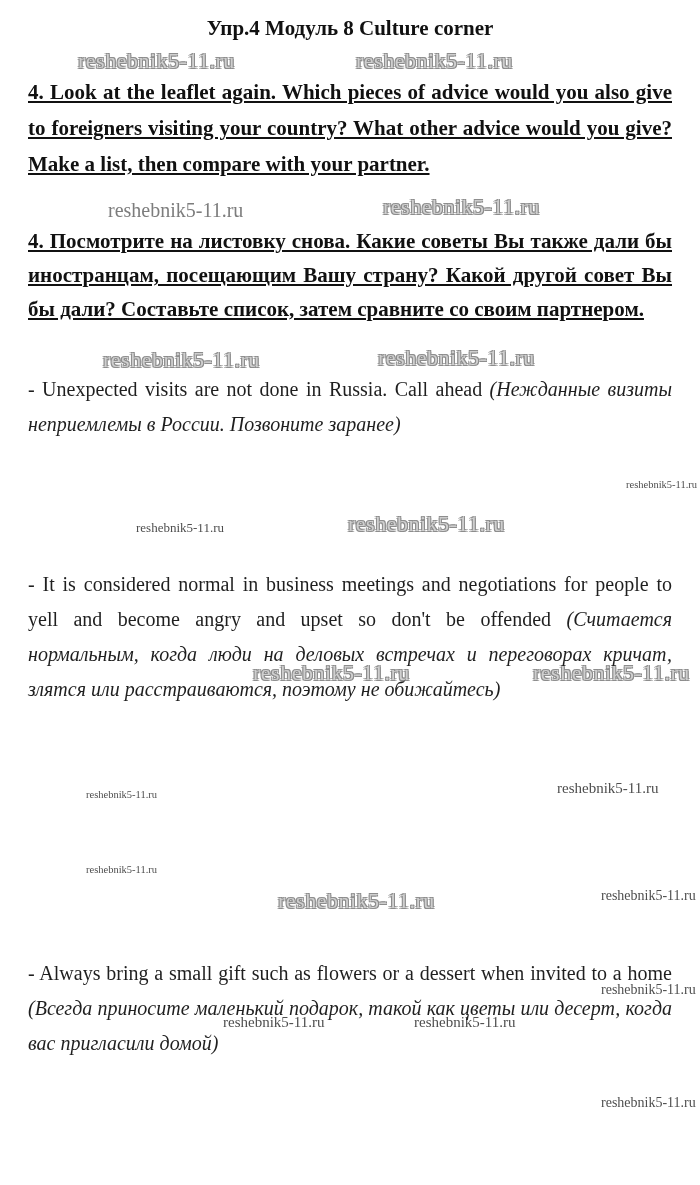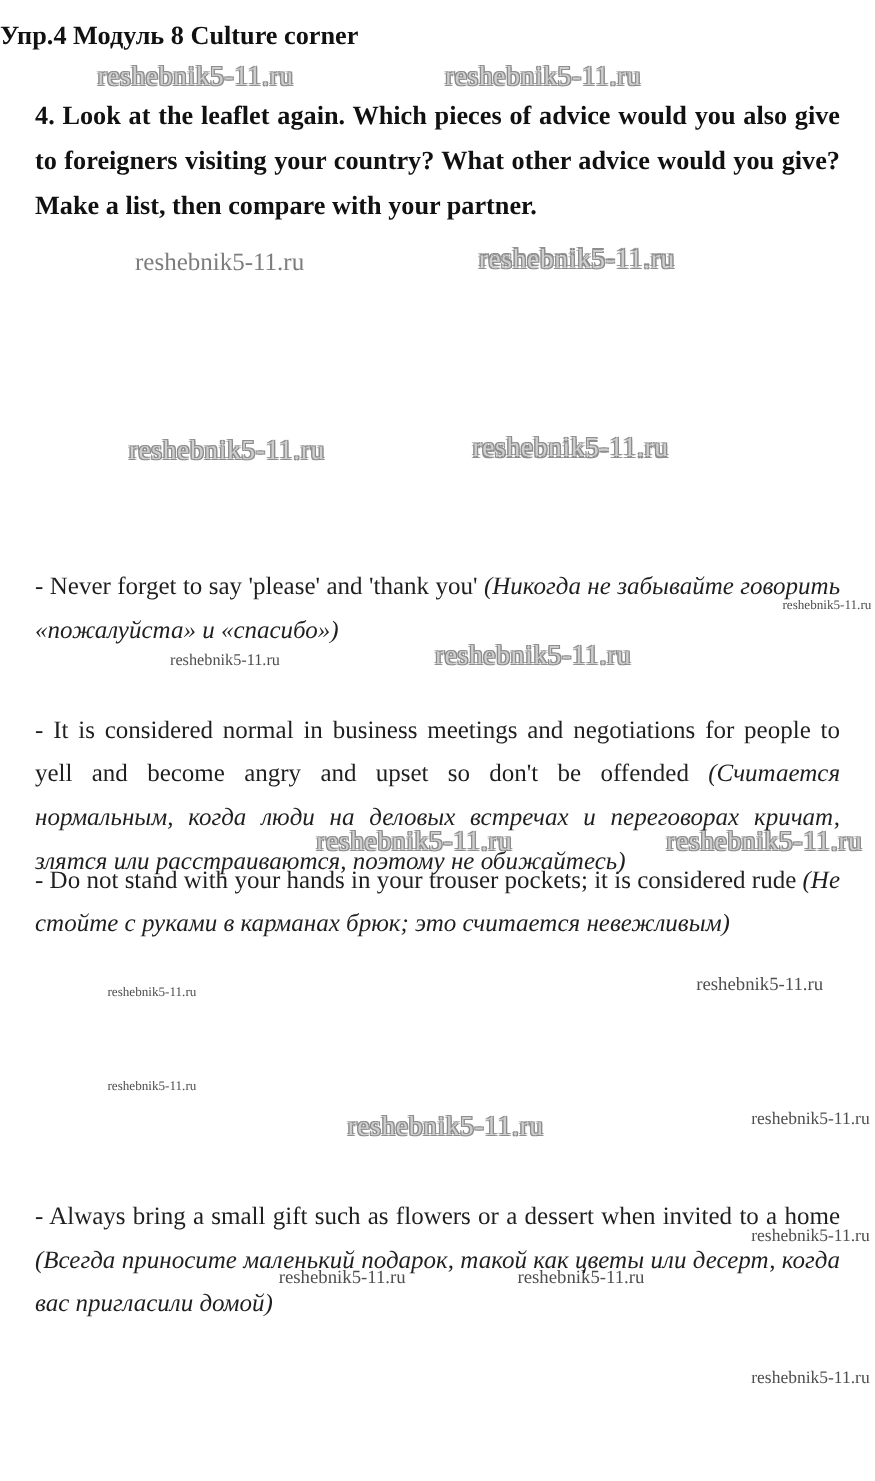--- a/index.html
+++ b/index.html
@@ -2,26 +2,26 @@
 <html><head>
 <meta charset="utf-8">
 <style>
   html, body { margin:0; padding:0; background:#ffffff; }
   .page {
     position:relative; width:700px; height:1185px; background:#ffffff;
     font-family:"Liberation Serif", serif; color:#1b1b1b; overflow:hidden;
   }
   .title {
     position:absolute; top:16px; left:0; width:100%; margin:0;
-    font-size:21px; font-weight:bold; color:#111;
+    text-align:center; font-size:21px; font-weight:bold; color:#111;
   }
   .task {
     position:absolute; left:28px; width:644px; margin:0;
     font-weight:bold; font-size:21px; line-height:36px;
-    text-align:justify; color:#111;
+    text-align:justify; color:#111;text-decoration:underline;
   }
   .task.ru-task { line-height:34px; }
   .advice {
     position:absolute; left:28px; width:644px; margin:0;
     font-size:20px; line-height:35px; text-align:justify; color:#1f1f1f;
   }
   .advice .ru { font-style:italic; }
   .wm {
     position:absolute; font-weight:normal; white-space:nowrap; line-height:1;
     font-family:"Liberation Serif", serif;
@@ -58,36 +58,33 @@
   <span class="wm wm-xs" style="left:38px;  top:865px">reshebnik5-11.ru</span>
   <span class="wm wm-lg" style="left:230px; top:890px">reshebnik5-11.ru</span>
   <span class="wm wm-sm" style="left:553px; top:889px">reshebnik5-11.ru</span>
   <span class="wm wm-sm" style="left:553px; top:983px">reshebnik5-11.ru</span>
   <span class="wm wm-sm" style="left:175px; top:1015px;font-size:15px">reshebnik5-11.ru</span>
   <span class="wm wm-sm" style="left:366px; top:1015px;font-size:15px">reshebnik5-11.ru</span>
   <span class="wm wm-sm" style="left:553px; top:1096px">reshebnik5-11.ru</span>
 
   <p class="task" style="top:74px">4. Look at the leaflet again. Which pieces of advice would you also give to foreigners visiting your country? What other advice would you give? Make a list, then compare with your partner.</p>
 
+  <p class="task ru-task" style="top:224px">4. Посмотрите на листовку снова. Какие советы Вы также дали бы иностранцам, посещающим Вашу страну? Какой другой совет Вы бы дали? Составьте список, затем сравните со своим партнером.</p>
 
+  <p class="advice" style="top:372px">
+    <span>- Unexpected visits are not done in Russia. Call ahead</span>
+    <span class="ru">(Нежданные визиты неприемлемы в России. Позвоните заранее)</span>
+  </p>
 
-  <p class="advice" style="top:452px">
-    <span>- Never forget to say 'please' and 'thank you'</span>
-    <span class="ru">(Никогда не забывайте говорить «пожалуйста» и «спасибо»)</span>
-  </p>
 
   <p class="advice" style="top:567px">
     <span>- It is considered normal in business meetings and negotiations for people to yell and become angry and upset so don't be offended</span>
     <span class="ru">(Считается нормальным, когда люди на деловых встречах и переговорах кричат, злятся или расстраиваются, поэтому не обижайтесь)</span>
   </p>
 
-  <p class="advice" style="top:687px">
-    <span>- Do not stand with your hands in your trouser pockets; it is considered rude</span>
-    <span class="ru">(Не стойте с руками в карманах брюк; это считается невежливым)</span>
-  </p>
 
 
   <p class="advice" style="top:956px">
     <span>- Always bring a small gift such as flowers or a dessert when invited to a home</span>
     <span class="ru">(Всегда приносите маленький подарок, такой как цветы или десерт, когда вас пригласили домой)</span>
   </p>
 
 
 </div>
 

